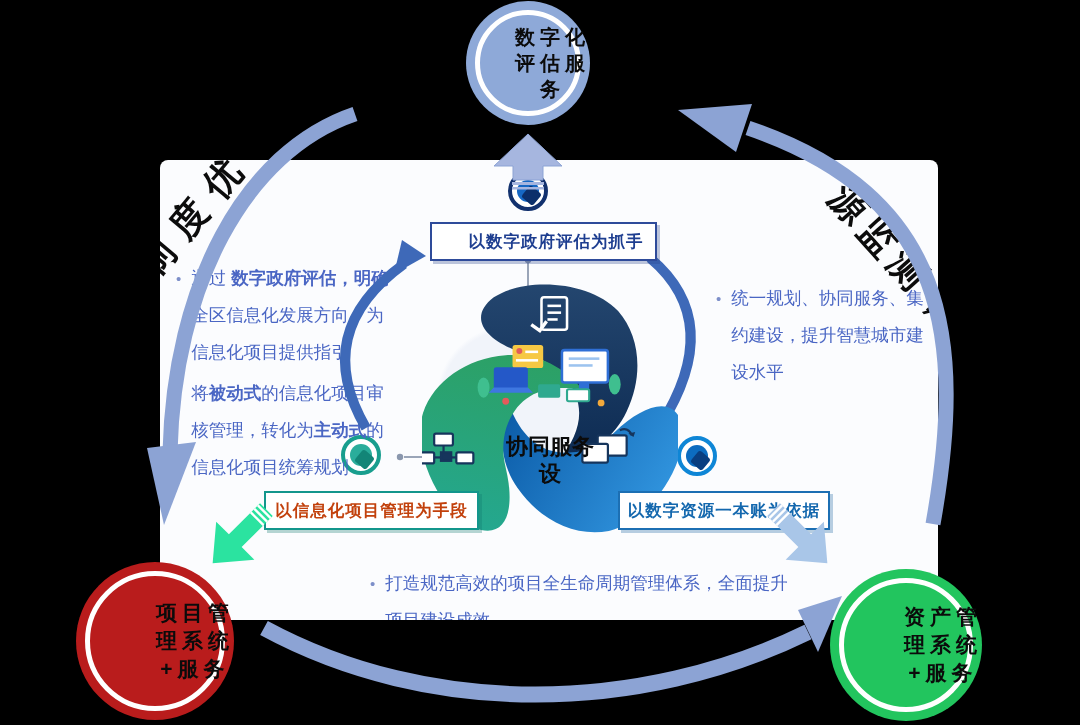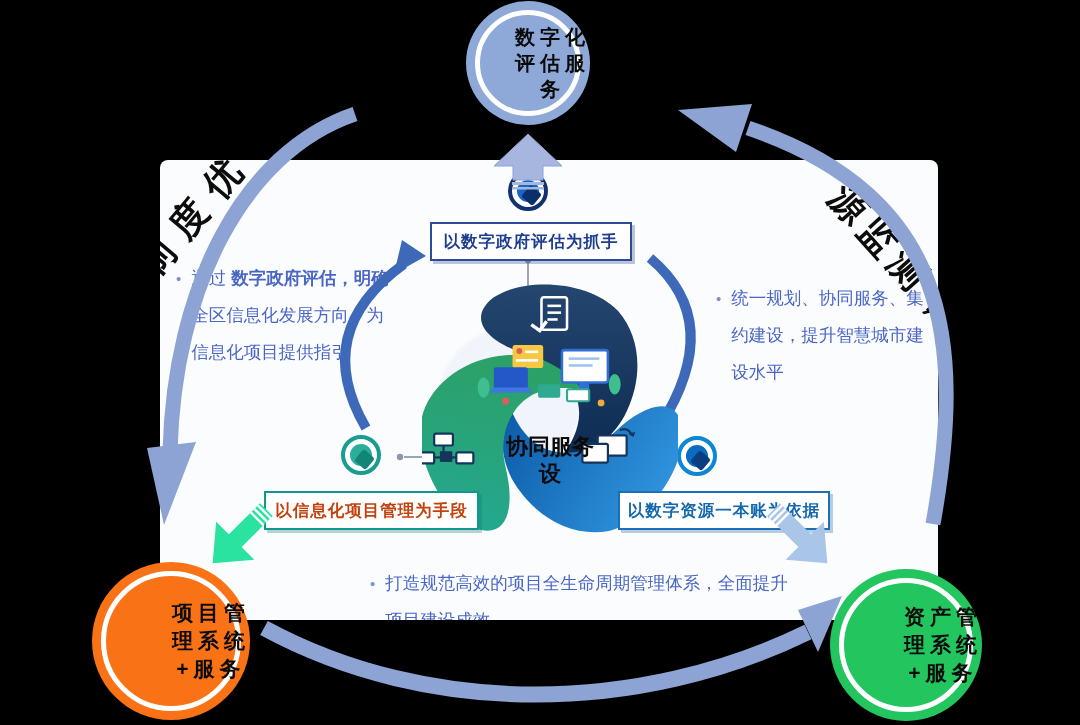--- a/index.html
+++ b/index.html
@@ -24,21 +24,21 @@
   .bullet-text{margin:0;font-size:17.5px;line-height:37px;color:#4A66C4;}
   .bullet-text .b{font-weight:bold;}
   .bullets.left-b{left:16px;top:100px;width:222px;}
   .bullets.right-b{left:556px;top:120px;width:222px;}
   .bullets.bottom-b{left:210px;top:405px;width:420px;}
 
   
   .label-box{background:#fff;border:2.5px solid;display:flex;align-items:center;justify-content:center;
              font-weight:bold;font-size:16.5px;letter-spacing:1px;}
   .label-box.top{left:270px;top:62px;width:198px;height:35px;border-color:#2E4B9A;color:#1E3E90;
-                 box-shadow:3px 3px 0 rgba(40,65,140,.30);}
+                 box-shadow:3px 3px 0 rgba(40,65,140,.30);padding-left:25px;}
   .label-box.left{left:104px;top:331px;width:211px;height:35px;border-color:#13968C;color:#c2410c;
                   box-shadow:3px 3px 0 rgba(17,120,110,.30);}
   .label-box.right{left:458px;top:331px;width:208px;height:35px;border-color:#1C6FB3;color:#1468AE;
                    box-shadow:3px 3px 0 rgba(22,95,160,.30);}
 
   
   .badge{width:40px;height:40px;border-radius:50%;background:#fff;box-sizing:border-box;}
   .badge .inner{position:absolute;inset:5px;border-radius:50%;}
   .badge .gem{position:absolute;left:12px;top:13px;width:15px;height:15px;transform:rotate(40deg);border-radius:3px;}
   .badge.b-top{left:348px;top:11px;border:4px solid #12316E;}
@@ -52,21 +52,21 @@
   .center-title{left:296px;top:274px;width:188px;text-align:center;font-size:22px;font-weight:bold;
                 color:#0b0b0b;line-height:26.5px;z-index:6;}
 
   
   .big-circle{border-radius:50%;display:flex;align-items:center;justify-content:flex-end;
               text-align:center;font-weight:bold;color:#0b0b0b;z-index:5;}
   .big-circle::before{content:"";position:absolute;inset:9px;border:5.5px solid #fff;border-radius:50%;}
   .big-circle .lines{position:relative;font-size:21px;line-height:28px;letter-spacing:5px;}
   .circle-top{left:466px;top:1px;width:124px;height:124px;background:#8EA9D8;}
   .circle-top .lines{font-size:20px;line-height:26px;}
-  .circle-green{left:92px;top:562px;width:158px;height:158px;background:#f97316;}
+  .circle-green{left:76px;top:562px;width:158px;height:158px;background:#b91c1c;}
   .circle-blue{left:830px;top:569px;width:152px;height:152px;background:#22c55e;}
 
   svg{display:block;}
   .overlay{pointer-events:none;}
 </style>
 </head>
 <body>
 
 <div class="abs panel">
 
@@ -174,20 +174,24 @@
 
   <div class="abs label-box top" style="z-index:4;">以数字政府评估为抓手</div>
   <div class="abs label-box left" style="z-index:4;">以信息化项目管理为手段</div>
   <div class="abs label-box right" style="z-index:4;">以数字资源一本账为依据</div>
 
   <div class="abs bullets left-b">
     <div class="bullet-row">
       <span class="bullet-dot">•</span>
       <p class="bullet-text"><span>通过 </span><span class="b">数字政府评估，明确</span><span>全区信息化发展方向，为信息化项目提供指引</span></p>
     </div>
+    <div class="bullet-row">
+      <span class="bullet-dot">•</span>
+      <p class="bullet-text"><span>将</span><span class="b">被动式</span><span>的信息化项目审核管理，转化为</span><span class="b">主动式</span><span>的信息化项目统筹规划</span></p>
+    </div>
   </div>
 
   <div class="abs bullets right-b">
     <div class="bullet-row">
       <span class="bullet-dot">•</span>
       <p class="bullet-text"><span>统一规划、协同服务、集约建设，提升智慧城市建设水平</span></p>
     </div>
   </div>
 
   <div class="abs bullets bottom-b">

